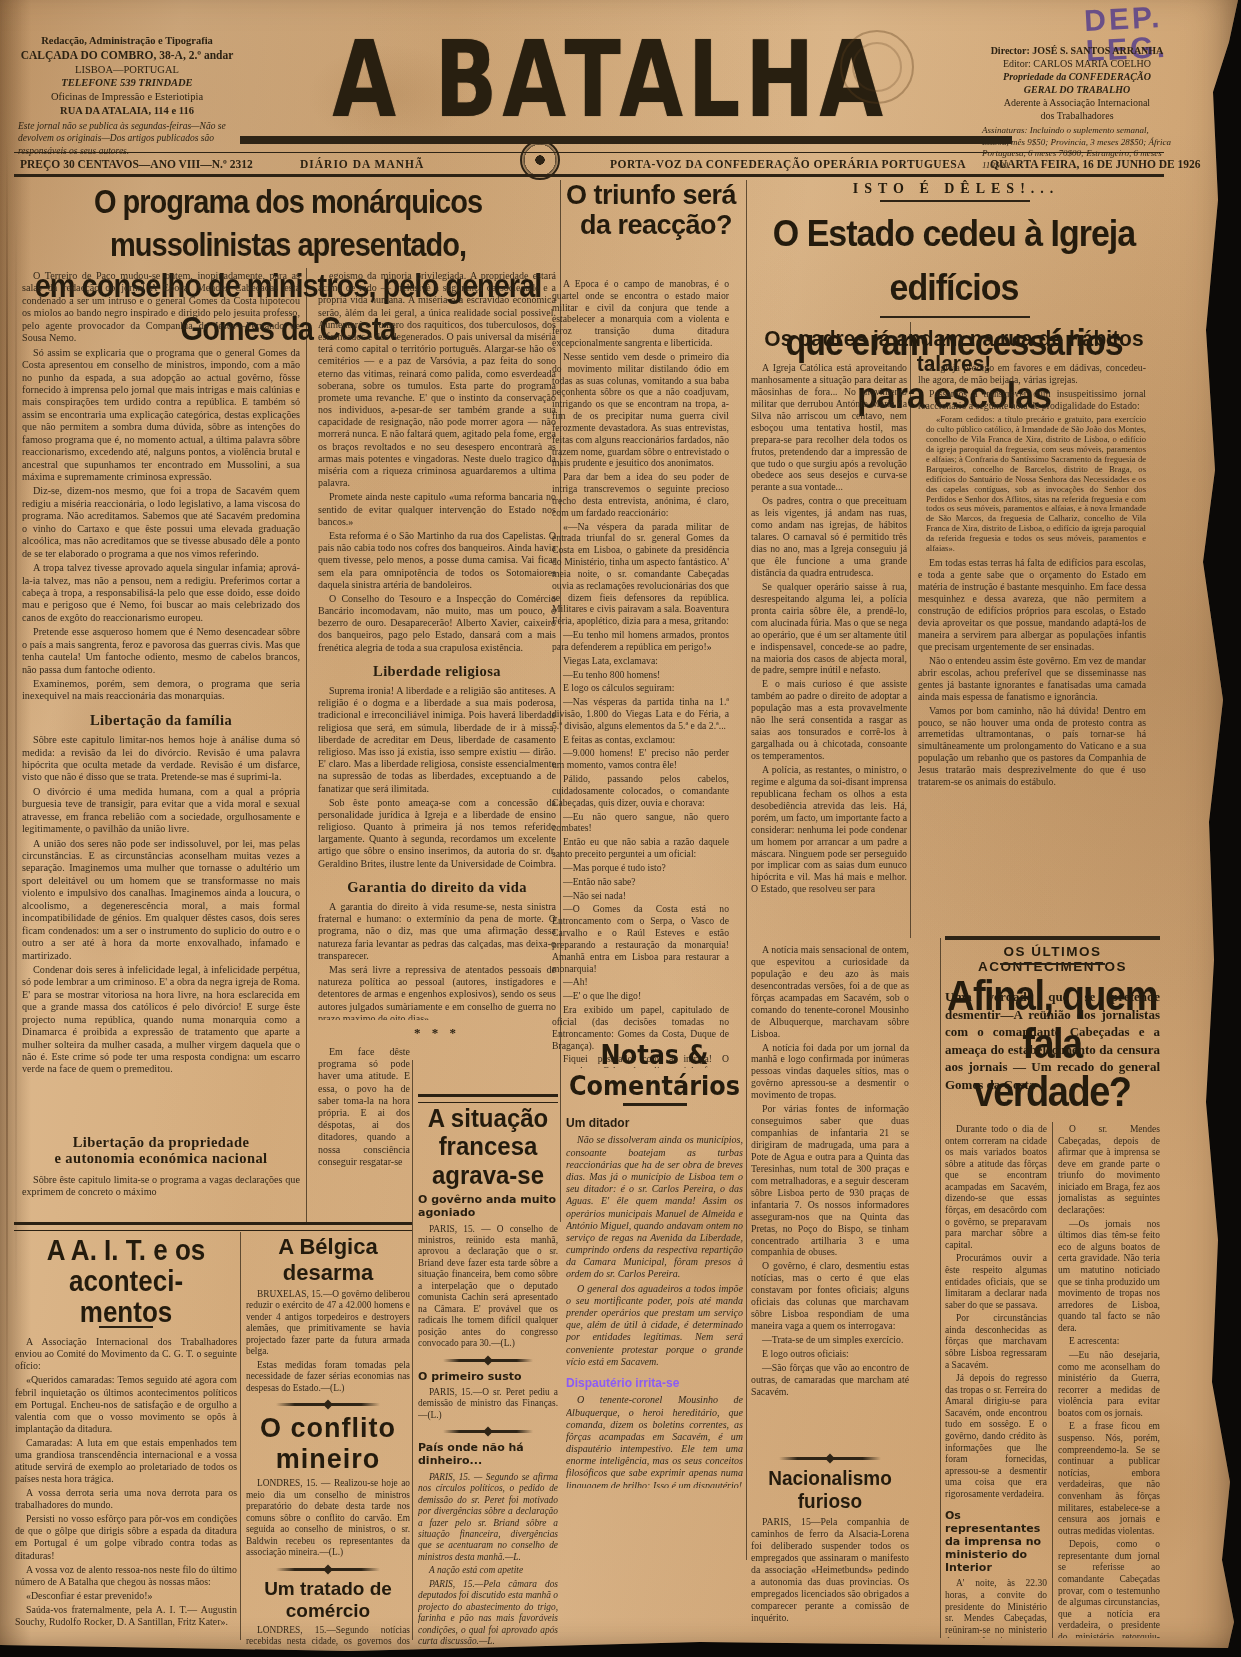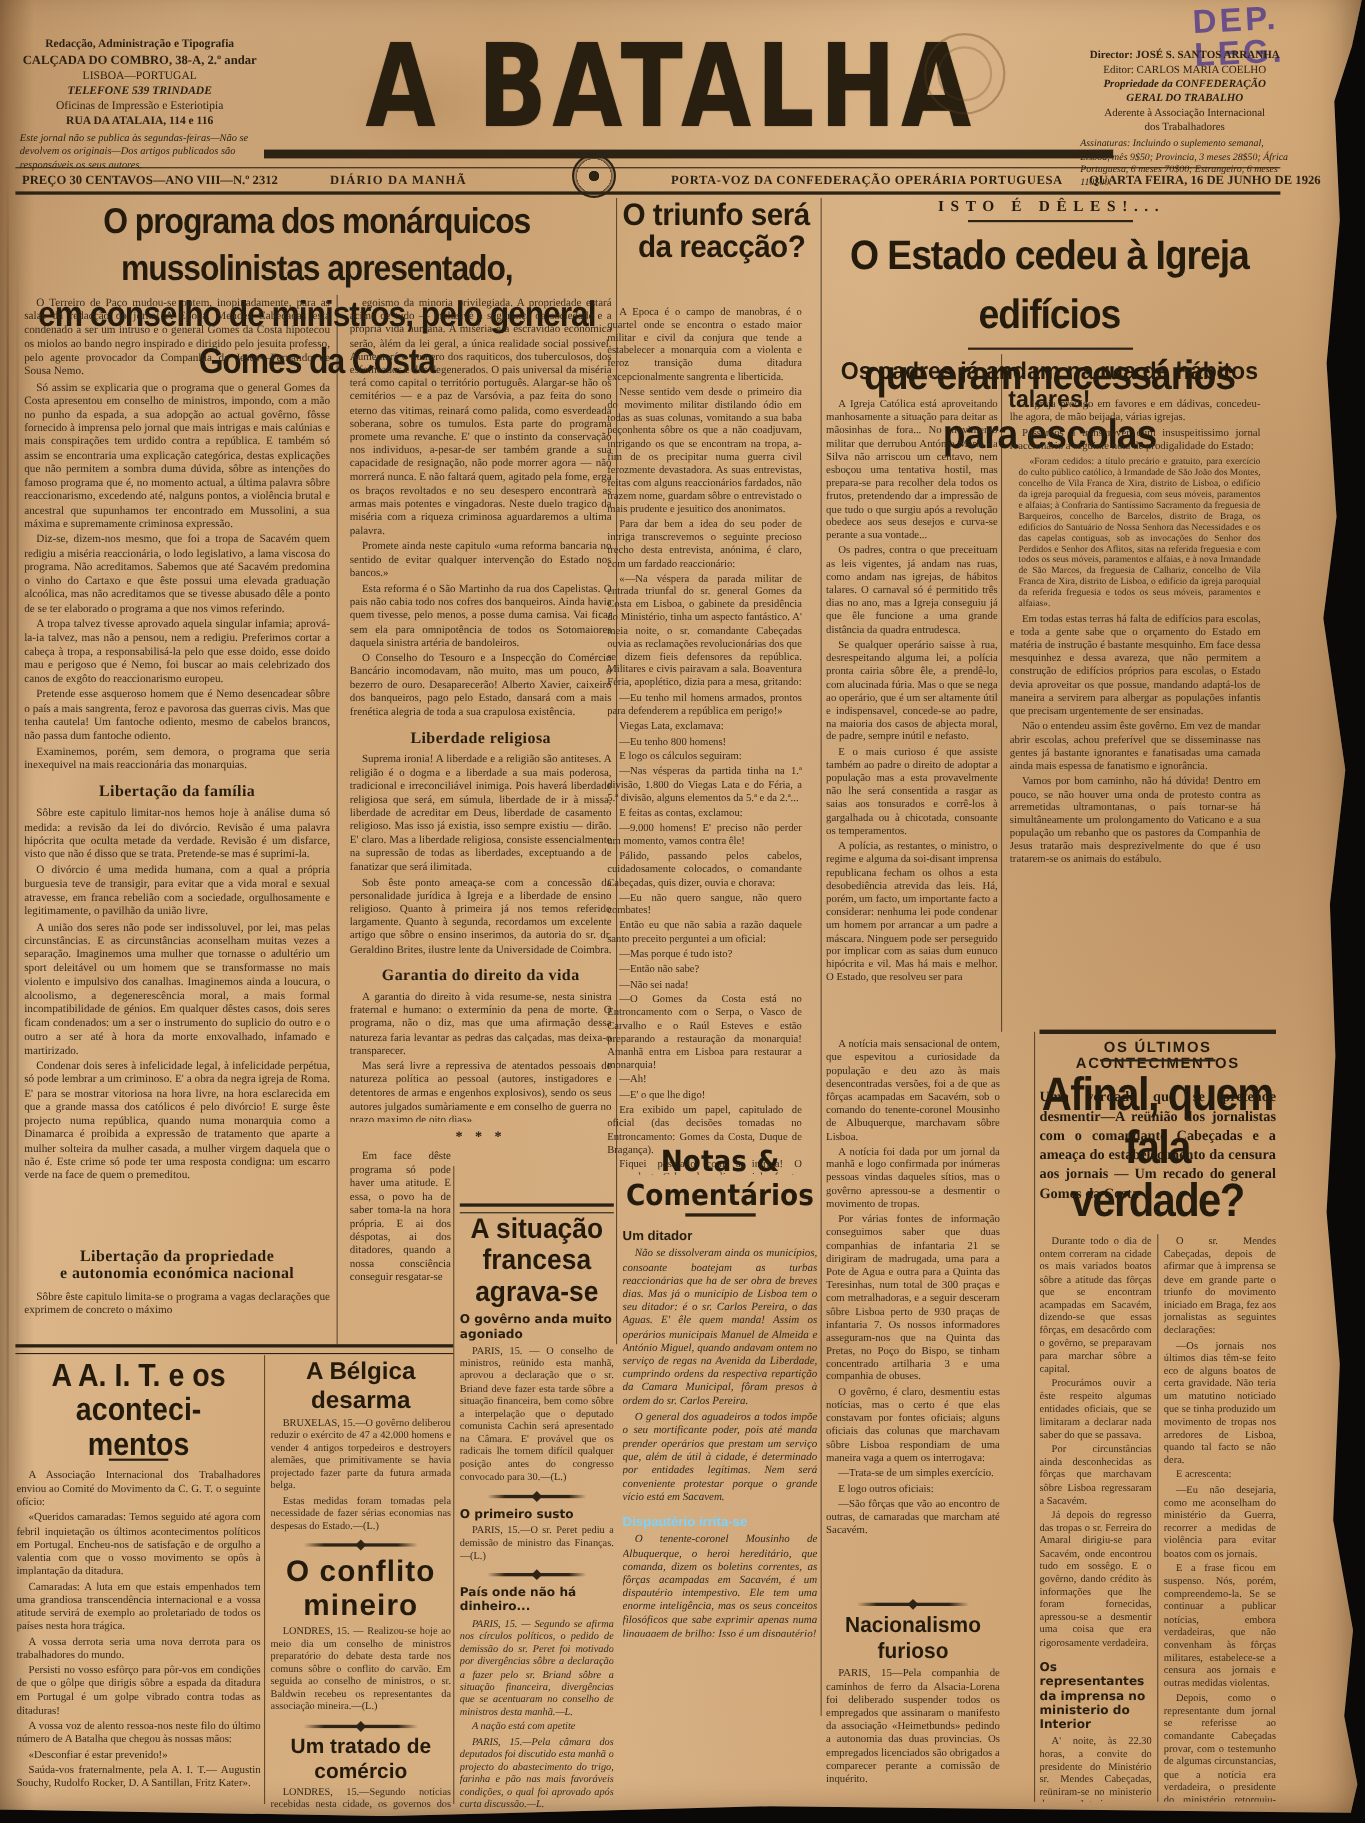--- a/index.html
+++ b/index.html
@@ -188,21 +188,21 @@
 
   <div class="abs" style="left:566px;top:1040px;width:177px;height:448px;overflow:hidden;">
     <div class="gothic center" style="font-size:24px;transform:scaleY(1.1);transform-origin:top center;font-family:'DejaVu Sans',sans-serif;">Notas &amp; Comentários</div>
     <div style="width:64px;height:3px;background:#2b2113;margin:7px auto 8px;"></div>
     <div class="col ital" style="width:177px;">
       <div style="font:bold 12px/1.2 'Liberation Sans',sans-serif;font-style:normal;margin:2px 0 4px;color:#281e0f;">Um ditador</div>
       <div>
           <p class="para">Não se dissolveram ainda os municípios, consoante boatejam as turbas reaccionárias que ha de ser obra de breves dias. Mas já o município de Lisboa tem o seu ditador: é o sr. Carlos Pereira, o das Aguas. E' êle quem manda! Assim os operários municipais Manuel de Almeida e António Miguel, quando andavam ontem no serviço de regas na Avenida da Liberdade, cumprindo ordens da respectiva repartição da Camara Municipal, fôram presos à ordem do sr. Carlos Pereira.</p>
           <p class="para">O general dos aguadeiros a todos impõe o seu mortificante poder, pois até manda prender operários que prestam um serviço que, além de útil à cidade, é determinado por entidades legítimas. Nem será conveniente protestar porque o grande vício está em Sacavem.</p>
         </div>
-      <div style="font:bold 12px/1.2 'Liberation Sans',sans-serif;font-style:normal;margin:8px 0 4px;color:#7dd3fc;">Dispautério irrita-se</div>
+      <div style="font:bold 12px/1.2 'Liberation Sans',sans-serif;font-style:normal;margin:8px 0 4px;color:#8b5cf6;">Dispautério irrita-se</div>
       <div>
           <p class="para">O tenente-coronel Mousinho de Albuquerque, o heroi hereditário, que comanda, dizem os boletins correntes, as fôrças acampadas em Sacavém, é um dispautério intempestivo. Ele tem uma enorme inteligência, mas os seus conceitos filosóficos que sabe exprimir apenas numa linguagem de brilho: Isso é um dispautério!</p>
         </div>
     </div>
   </div>
 
   <div class="abs kicker" style="left:752px;top:182px;width:408px;">ISTO É DÊLES!...</div>
   <div class="hrule" style="left:880px;top:200px;width:150px;height:2px;"></div>
   <div class="abs gothic center" style="left:748px;top:206px;width:412px;font-size:34px;line-height:1.45;letter-spacing:-1px;transform:scaleY(1.1);transform-origin:top center;">
     <div>O Estado cedeu à Igreja edifícios</div>

